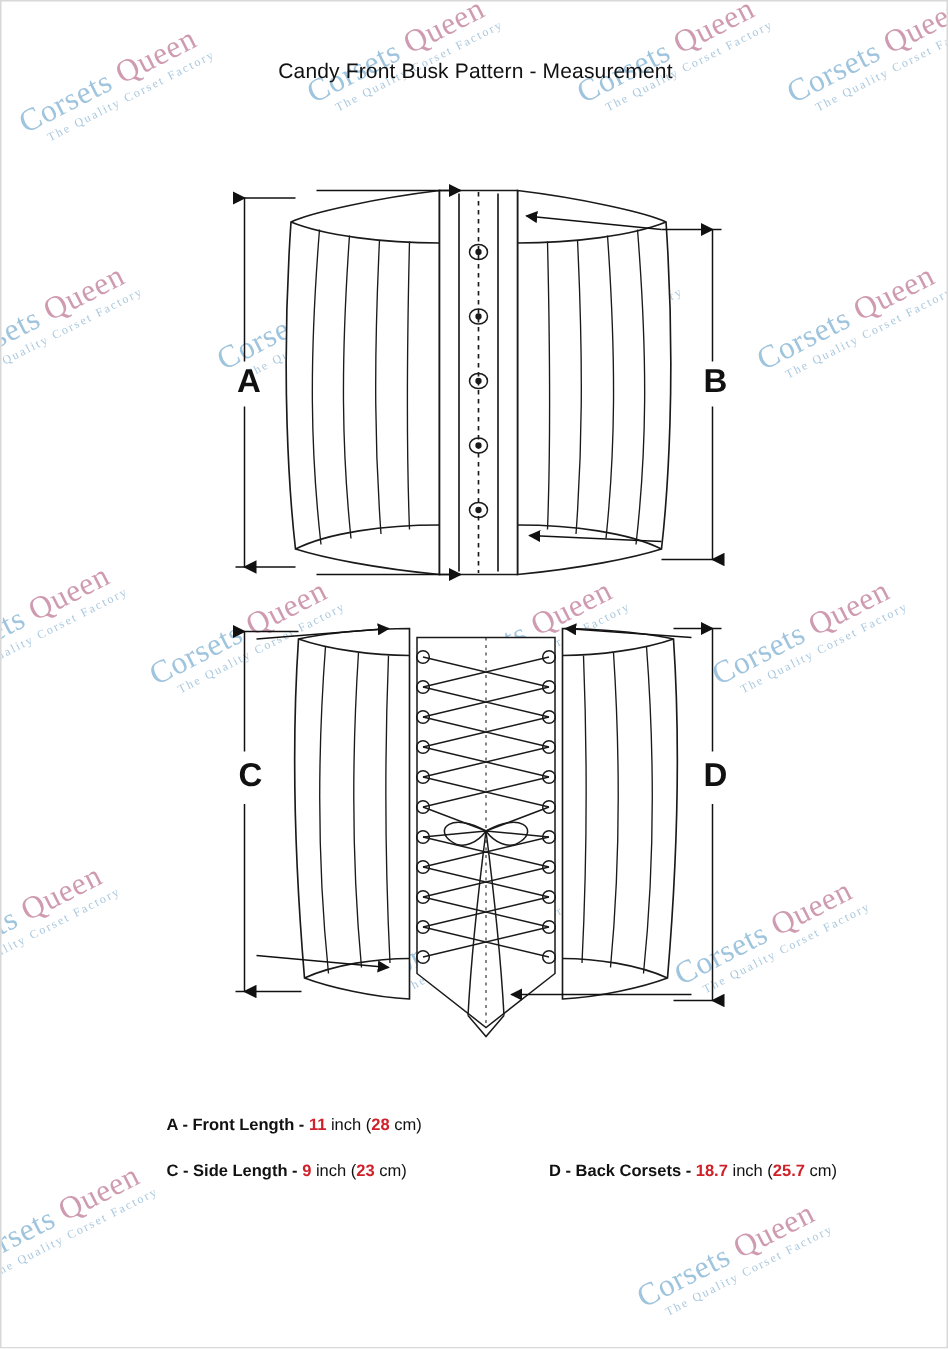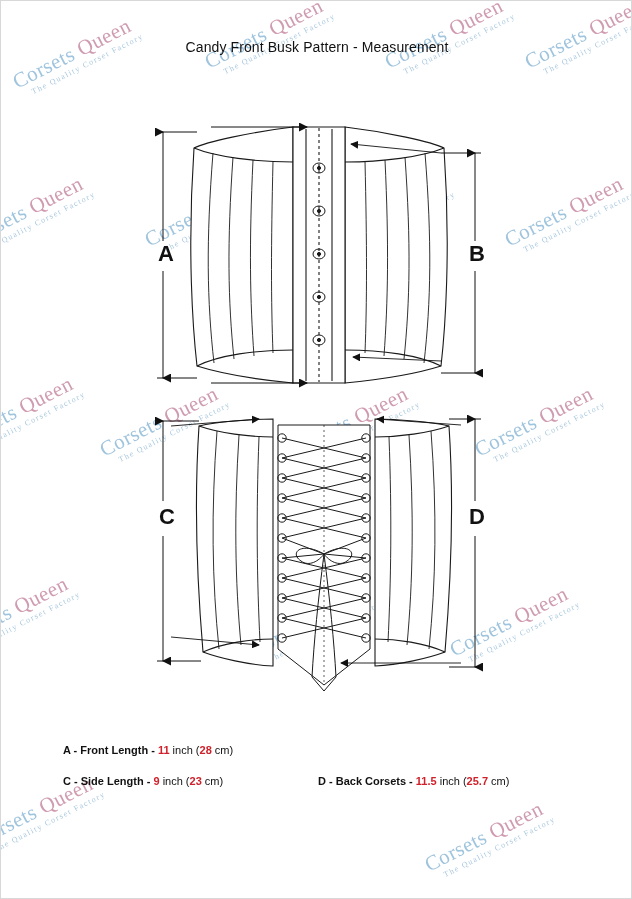--- a/index.html
+++ b/index.html
@@ -83,20 +83,21 @@
     font-size: 11px;
     color: #111111;
   }
   .legend-row {
     display: flex;
     margin-bottom: 17px;
   }
   .legend-cell {
     width: 50%;
     line-height: 1.3;
+    margin-left: 48px;
   }
   .legend-cell .key {
     font-weight: bold;
   }
   .legend-cell .num {
     color: #d0202a;
     font-weight: bold;
   }
   .legend-cell .txt {
     color: #111111;
@@ -373,18 +374,18 @@
     <div class="legend-row">
       <div class="legend-cell">
         <span class="key">A</span><span class="key"> - Front Length - </span><span class="num">11</span><span class="txt"> inch (</span><span class="num">28</span><span class="txt"> cm)</span>
       </div>
     </div>
     <div class="legend-row">
       <div class="legend-cell">
         <span class="key">C</span><span class="key"> - Side Length - </span><span class="num">9</span><span class="txt"> inch (</span><span class="num">23</span><span class="txt"> cm)</span>
       </div>
       <div class="legend-cell">
-        <span class="key">D</span><span class="key"> - Back Corsets - </span><span class="num">11.5</span><span class="txt"> inch (</span><span class="num">25.7</span><span class="txt"> cm)</span>
+        <span class="key">D</span><span class="key"> - Back Corsets - </span><span class="num">18.7</span><span class="txt"> inch (</span><span class="num">25.7</span><span class="txt"> cm)</span>
       </div>
     </div>
   </div>
 
 </div>
 
 </body></html>

